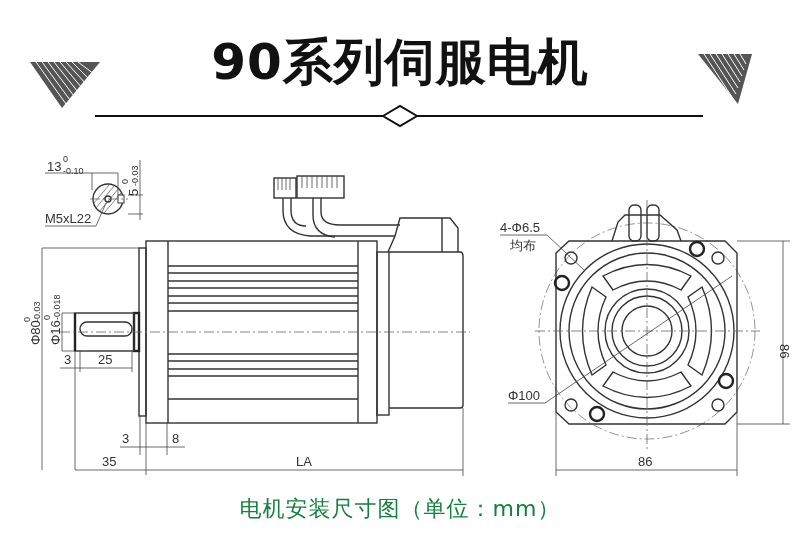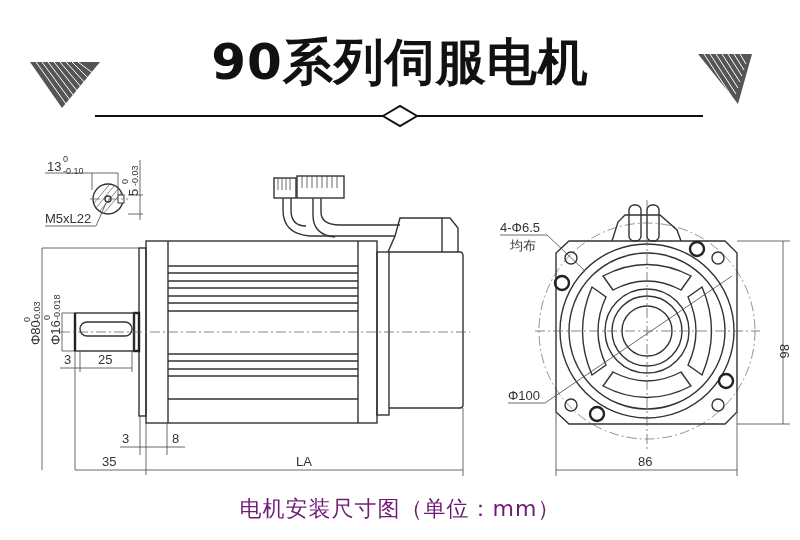--- a/index.html
+++ b/index.html
@@ -1,21 +1,21 @@
 <!DOCTYPE html>
 <html><head>
 <meta charset="utf-8">
 <style>
   html, body { margin: 0; padding: 0; background: #ffffff; }
   body { width: 800px; height: 540px; position: relative; overflow: hidden;
          font-family: "DejaVu Sans", "Liberation Sans", sans-serif; }
   .title { position: absolute; left: 0; top: 22px; width: 800px; text-align: center;
            font-size: 50px; font-weight: bold; color: #111; letter-spacing: 1px; line-height: 80px; }
   .caption { position: absolute; left: 0; top: 494px; width: 800px; text-align: center;
-             font-size: 22px; color: #701a75; letter-spacing: 1px; }
+             font-size: 22px; color: #15803d; letter-spacing: 1px; }
   svg { position: absolute; left: 0; top: 0; }
   .dim { font-family: "Liberation Sans", sans-serif; font-size: 13px; fill: #333; }
   .dim-sm { font-family: "Liberation Sans", sans-serif; font-size: 9px; fill: #333; }
   .ln { stroke: #333; stroke-width: 1.4; fill: none; }
   .thin { stroke: #444; stroke-width: 0.8; fill: none; }
   .center { stroke: #666; stroke-width: 0.8; fill: none; stroke-dasharray: 10 3 2 3; }
   .thick { stroke: #222; stroke-width: 2.4; fill: none; }
 </style>
 </head>
 <body>

